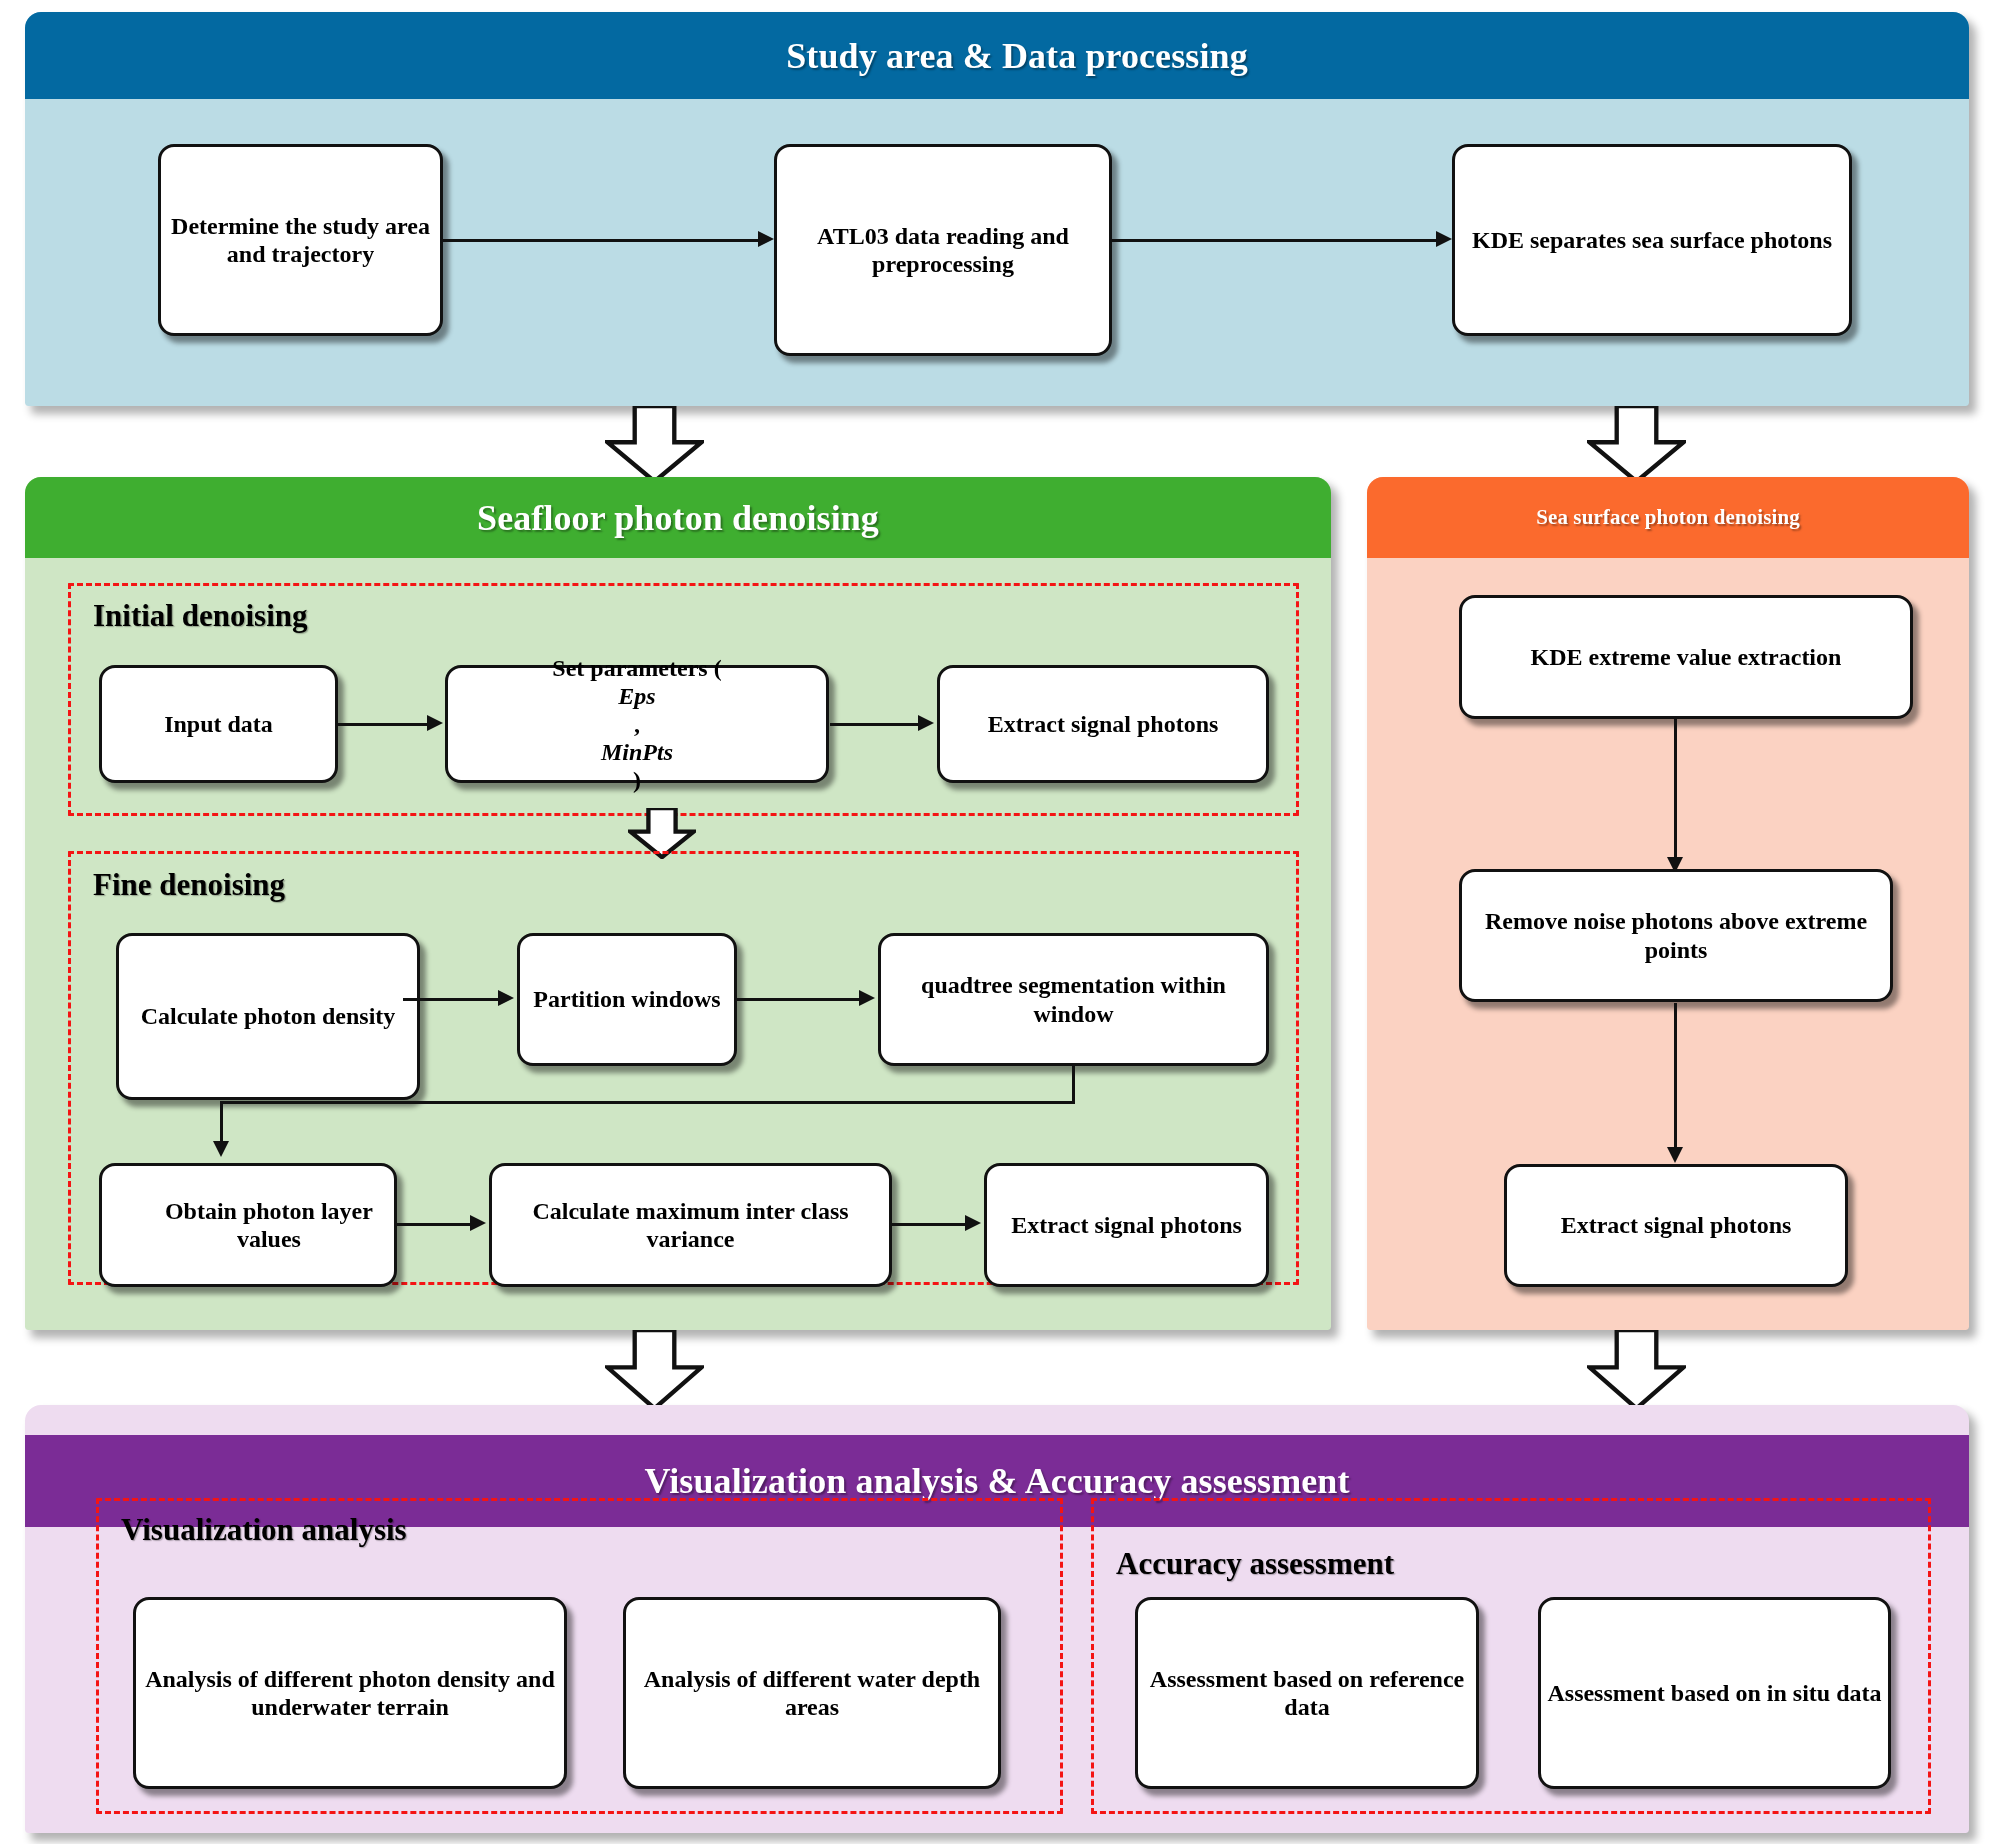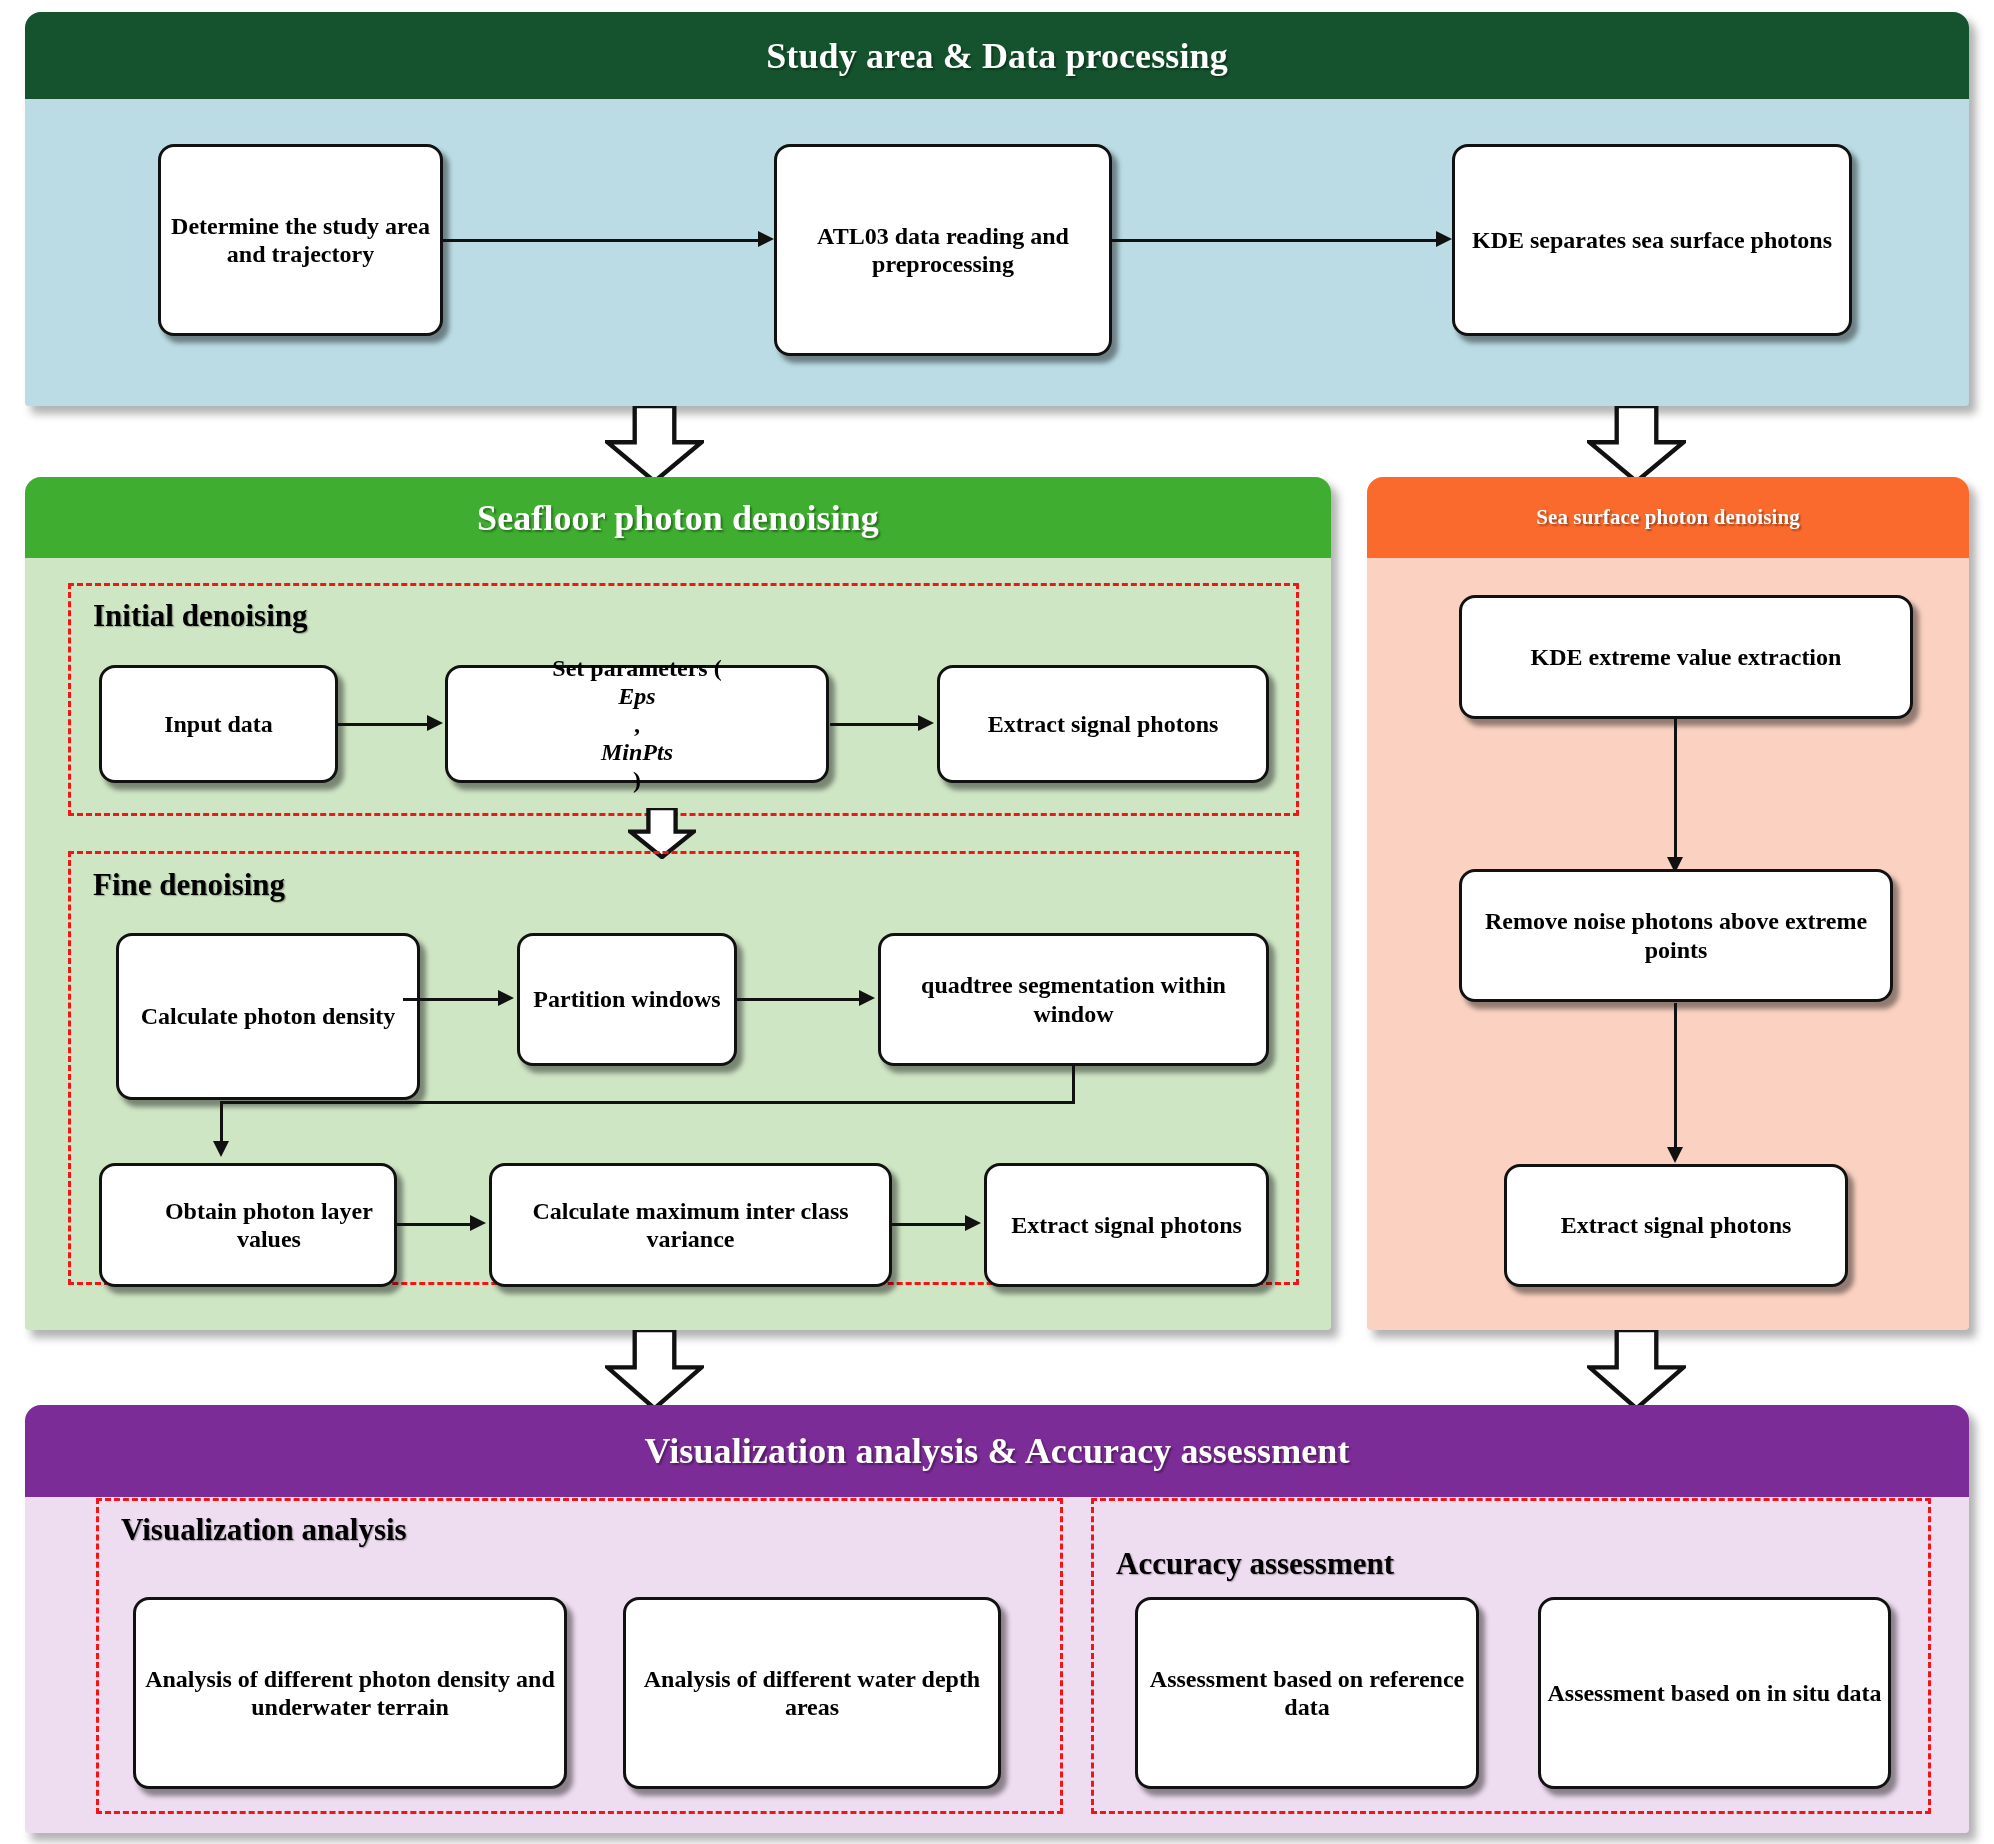--- a/index.html
+++ b/index.html
@@ -53,21 +53,21 @@
   
   .t-title{font-size:36px;}
   .t-titleS{font-size:21px;}
   .t-group{font-size:31px;}
   .t-node{font-size:24px;}
 </style>
 </head>
 <body>
 
 <div class="panel" style="left:25px;top:12.4px;width:1944px;height:394px;background:#BBDCE5;--hh:87px;">
-  <div class="panel-head t-title" style="height:87px;background:#14532d;">
+  <div class="panel-head t-title" style="height:87px;background:#0369a1;padding-left:20px;">
     <span>Study area &amp; Data processing</span>
   </div>
 </div>
 
 <div class="node t-node" style="left:158px;top:144px;width:285px;height:192px;">
   <span>Determine the study area and trajectory</span>
 </div>
 <div class="hline" style="left:443px;top:239px;width:316px;"></div>
 <div class="arrowR" style="left:758px;top:231px;"></div>
 
@@ -190,21 +190,21 @@
     <polygon points="48,0 112,0 112,60 156,60 80,126 4,60 48,60" fill="#ffffff" stroke="#111111" stroke-width="7"></polygon>
   </svg>
 </div>
 <div class="blockarrow" style="left:1587px;top:1330px;width:99px;height:81px;">
   <svg viewBox="0 0 160 130" preserveAspectRatio="none">
     <polygon points="48,0 112,0 112,60 156,60 80,126 4,60 48,60" fill="#ffffff" stroke="#111111" stroke-width="7"></polygon>
   </svg>
 </div>
 
 <div class="panel" style="left:25px;top:1405px;width:1944px;height:428px;background:#EEDCF0;--hh:92px;">
-  <div class="panel-head t-title" style="height:92px;background:#7B2C96;">
+  <div class="panel-head t-title" style="height:92px;background:#7B2C96;margin-top:30px;">
     <span>Visualization analysis &amp; Accuracy assessment</span>
   </div>
 </div>
 
 <div class="dashgroup" style="left:96px;top:1498px;width:967px;height:316px;"></div>
 <div class="grouplabel t-group" style="left:121px;top:1512px;">Visualization analysis</div>
 
 <div class="node t-node" style="left:133px;top:1597px;width:434px;height:192px;">
   <span>Analysis of different photon density and underwater terrain</span>
 </div>

